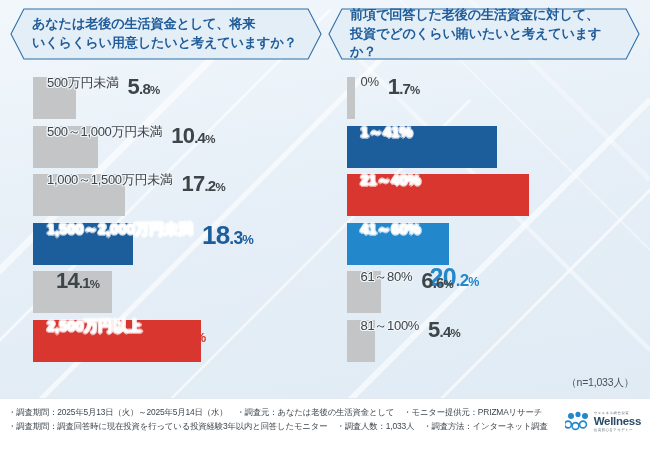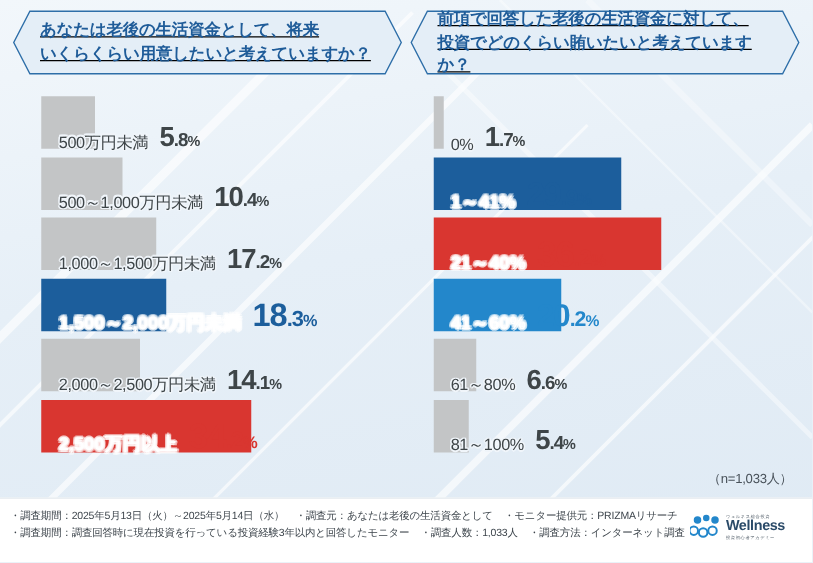--- a/index.html
+++ b/index.html
@@ -30,21 +30,20 @@
   .bg-stripes svg { display:block; width:100%; height:100%; }
 
   
   .headers {
     position: absolute;
     top: 8px; left: 0; right: 0;
     display: flex;
     gap: 6px;
     padding: 0 10px;
     box-sizing: border-box;
-    text-decoration: underline;
   }
   .qbox {
     position: relative;
     flex: 1 1 0;
     height: 52px;
     display: flex;
     align-items: center;
     box-sizing: border-box;
   }
   .qbox .hexbg {
@@ -97,21 +96,21 @@
   .row.hl-blue .bar { background: #1c5e9c; }
   .row.hl-red  .bar { background: #d93630; }
   .row.hl-lblue .bar { background: #2387cb; }
 
   .rowtext {
     position: absolute;
     left: 14px;
     top: 0;
     height: 48.5px;
     display: flex;
-    align-items: flex-end;
+    align-items: flex-start;
     white-space: nowrap;
     z-index: 3;
   }
   .cat {
     font-size: 13px;
     color: #3e4548;
     letter-spacing: -0.3px;
     text-shadow:
       1.2px 0 0 #f0f5fa, -1.2px 0 0 #f0f5fa,
       0 1.2px 0 #f0f5fa, 0 -1.2px 0 #f0f5fa,
@@ -177,21 +176,21 @@
   .footer-lines {
     font-size: 8.4px;
     color: #3d454c;
     line-height: 1.62;
     letter-spacing: -0.15px;
     white-space: nowrap;
   }
   .footer-lines .sep { display: inline-block; width: 9px; }
   .logo {
     position: absolute;
-    right: 22px;
+    right: 9px;
     top: 12px;
     display: flex;
     align-items: center;
     gap: 3px;
   }
   .logo-mark { position: relative; width: 26px; height: 22px; }
   .logo-mark svg { display:block; }
   .logo-txt { line-height: 1; }
   .logo-txt .tiny-top {
     font-size: 3.4px;
@@ -292,21 +291,20 @@
         <div class="bar" style="width:100px"></div>
         <div class="rowtext">
           <span class="cat">1,500～2,000万円未満</span>
           <span class="val"><span class="int">18</span><span class="dec">.3</span><span class="pct">%</span></span>
         </div>
       </div>
 
       <div class="row">
         <div class="bar" style="width:79px"></div>
         <div class="rowtext">
-          <span class="cat">2,000～2,500万円未満</span>
           <span class="val"><span class="int">14</span><span class="dec">.1</span><span class="pct">%</span></span>
         </div>
       </div>
 
       <div class="row hl-red">
         <div class="bar" style="width:168px"></div>
         <div class="rowtext">
           <span class="cat">2,500万円以上</span>
           <span class="val"><span class="int">34</span><span class="dec">.2</span><span class="pct">%</span></span>
         </div>

